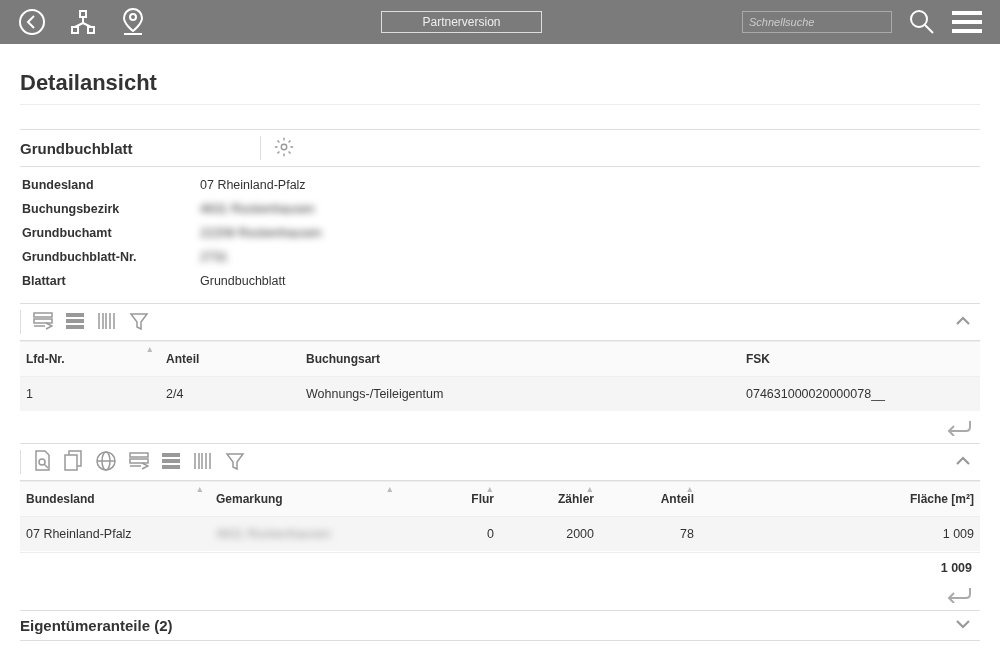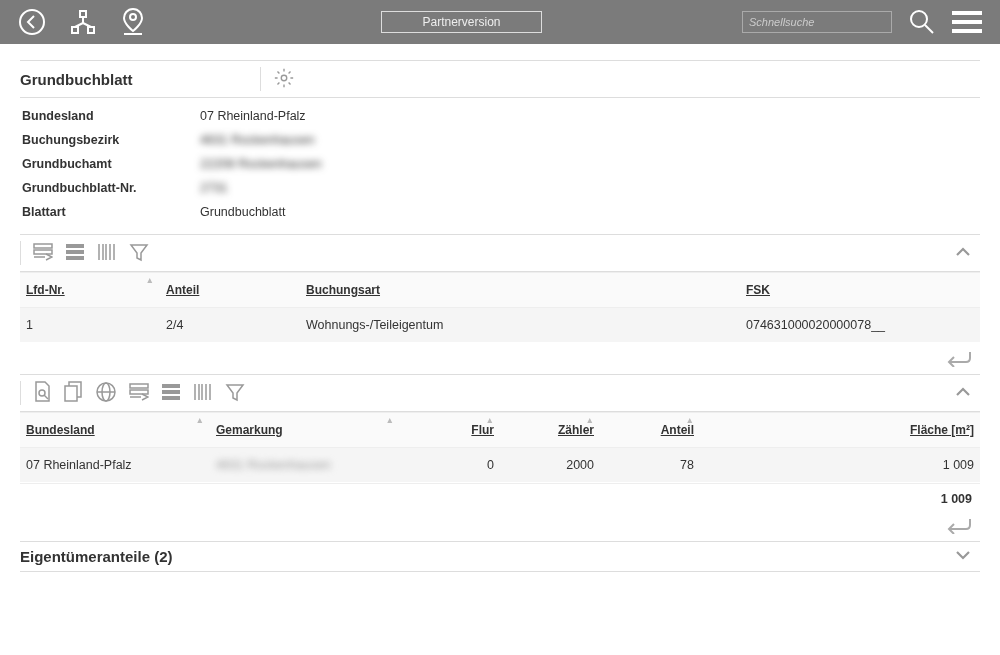--- a/index.html
+++ b/index.html
@@ -128,21 +128,20 @@
   table { width:100%; border-collapse: collapse; }
   thead th {
     background:#fafafa;
     border-top:1px solid #eee;
     border-bottom:1px solid #eee;
     font-size:12px;
     font-weight:bold;
     text-align:left;
     padding: 10px 6px;
     position:relative;
-    text-decoration:underline;
   }
   thead th.sortable::after {
     content:"▴";
     font-size:9px;
     color:#bbb;
     position:absolute;
     top:2px;
     right:8px;
   }
   thead th.num { text-align:right; }
@@ -223,20 +222,21 @@
     <div class="hamburger">
       <div></div>
         <div></div>
         <div></div>
     </div>
   </div>
 </div>
 
 <div class="content">
 
+  <div class="page-title">Detailansicht</div>
 
   <div class="section-header">
     <h2>Grundbuchblatt</h2>
     <div class="toolbar">
       <span class="tool-icon">
         <svg width="22" height="22" viewBox="0 0 24 24">
             <circle cx="12" cy="12" r="3"></circle>
             <path d="M12 2 L12 5 M12 19 L12 22 M2 12 L5 12 M19 12 L22 12 M4.9 4.9 L7 7 M17 17 L19.1 19.1 M4.9 19.1 L7 17 M17 7 L19.1 4.9"></path>
           </svg>
       </span>

